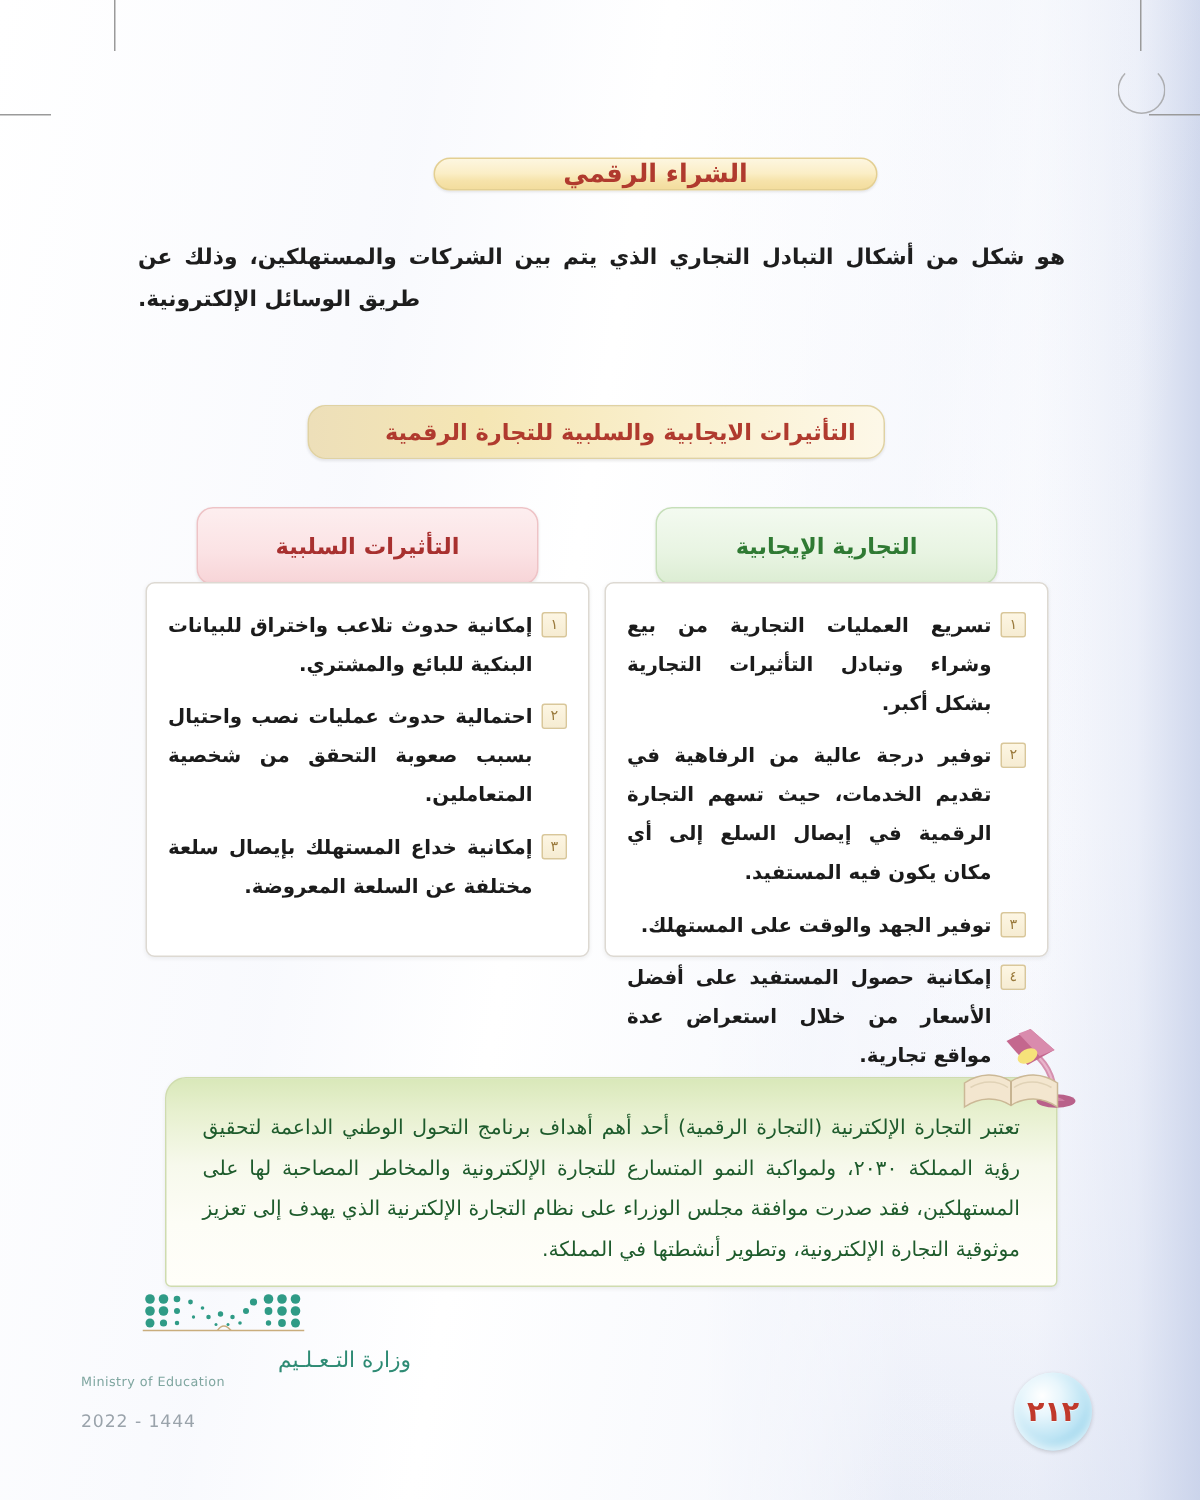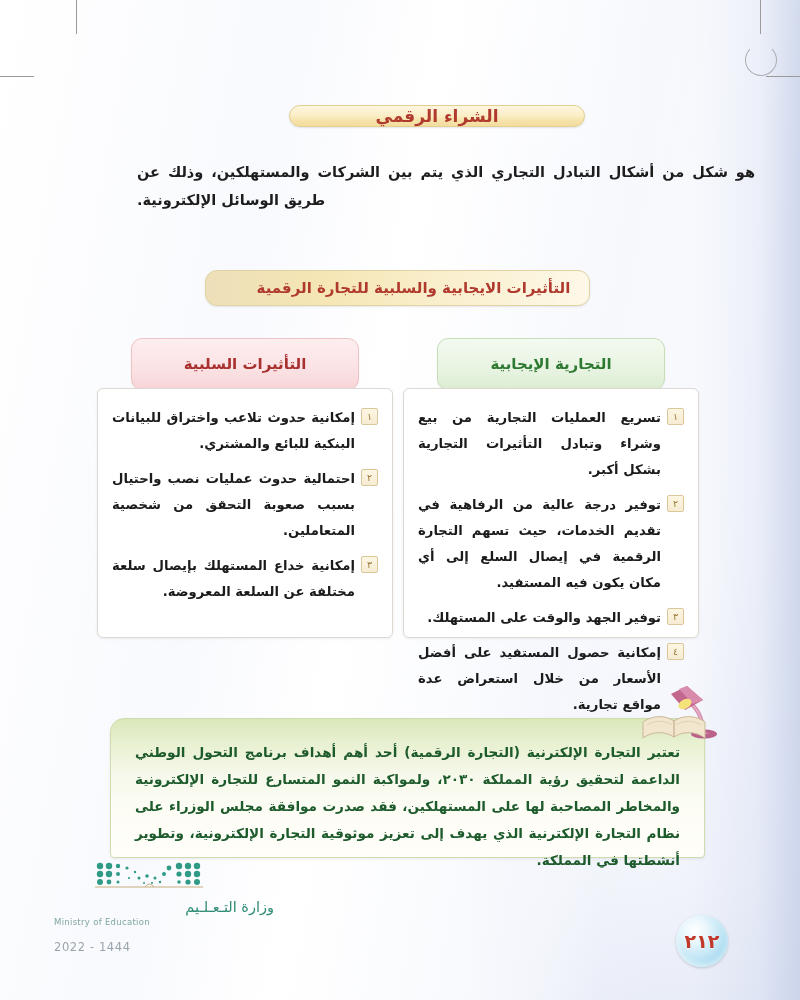--- a/index.html
+++ b/index.html
@@ -75,21 +75,20 @@
     padding-left:32px;
   }
   #pill-sub .txt{color:#b03a2e;font-size:15px;}
 
   
   #intro{
     position:absolute;left:92px;top:158px;width:618px;
     color:#1d1d1d;font-size:14.5px;line-height:28px;
     font-weight:bold;text-align:justify;text-align-last:left;
     direction:rtl;
-    margin-left:45px;
   }
 
   
   .col-head{
     position:absolute;height:52px;width:228px;
     display:flex;align-items:center;justify-content:center;
     border-radius:11px;box-sizing:border-box;
   }
   .col-head .txt{font-weight:bold;font-size:15px;white-space:nowrap;}
 
@@ -147,21 +146,21 @@
     position:absolute;left:110px;top:718px;width:595px;height:140px;
     box-sizing:border-box;
     background:linear-gradient(to bottom,#d9e8b9 0%,#e7f0cf 16%,#f7f9ec 42%,#fdfdf6 70%,#fffef9 100%);
     border:1px solid #cfdcae;
     border-top-left-radius:14px;border-top-right-radius:14px;
     border-bottom-left-radius:4px;border-bottom-right-radius:4px;
     padding:20px 24px 14px 24px;
     box-shadow:0 1px 3px rgba(0,0,0,.07);
   }
   #info-box .txt{
-    font-size:13.6px;line-height:27px;color:#1e5b2c;font-weight:bold;
+    font-size:13.6px;line-height:27px;color:#1e5b2c;font-weight:normal;
     text-align:justify;text-align-last:right;direction:rtl;
   }
 
   
   #deco{position:absolute;left:641px;top:680px;width:110px;height:62px;}
   
   #moe-dots{position:absolute;left:95px;top:862px;width:108px;height:30px;}
   #moe-text{
     position:absolute;left:54px;top:898px;width:220px;
     color:#2e8b74;line-height:1.25;

